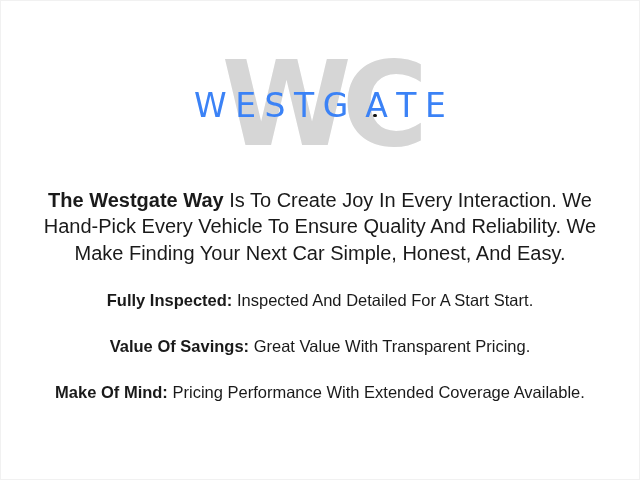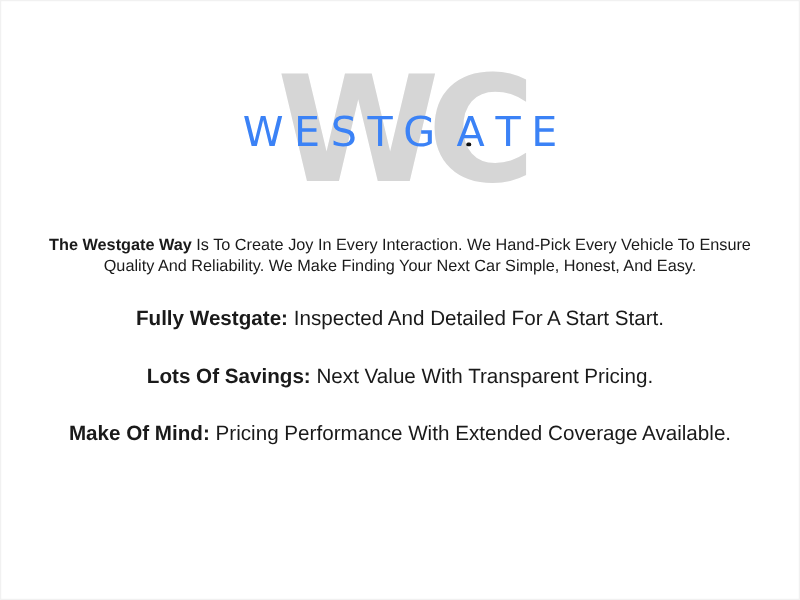--- a/index.html
+++ b/index.html
@@ -99,21 +99,21 @@
   
   .copy {
     position: relative;
     z-index: 2;
     padding: 0 14px;
     text-align: center;
     color: #1a1a1a;
   }
 
   .intro {
-    font-size: 13px;
+    font-size: 20px;
     line-height: 1.32;
     margin: 0;
     padding: 0 6px;
   }
 
   .feature {
     font-size: 16.5px;
     line-height: 1.32;
     margin: 24px 0 0 0;
     padding: 0 4px;
@@ -139,25 +139,25 @@
 
   </div>
 
   <div class="copy">
 
     <p class="intro">
       <span class="lead">The Westgate Way</span><span> Is To Create Joy In Every Interaction. We Hand-Pick Every Vehicle To Ensure Quality And Reliability. We Make Finding Your Next Car Simple, Honest, And Easy.</span>
     </p>
 
     <p class="feature">
-      <span class="lead">Fully Westgate:</span><span> Inspected And Detailed For A Start Start.</span>
+      <span class="lead">Fully Inspected:</span><span> Inspected And Detailed For A Start Start.</span>
     </p>
 
     <p class="feature">
-      <span class="lead">Lots Of Savings:</span><span> Next Value With Transparent Pricing.</span>
+      <span class="lead">Value Of Savings:</span><span> Great Value With Transparent Pricing.</span>
     </p>
 
     <p class="feature">
       <span class="lead">Make Of Mind:</span><span> Pricing Performance With Extended Coverage Available.</span>
     </p>
 
   </div>
 
 </div>
 

